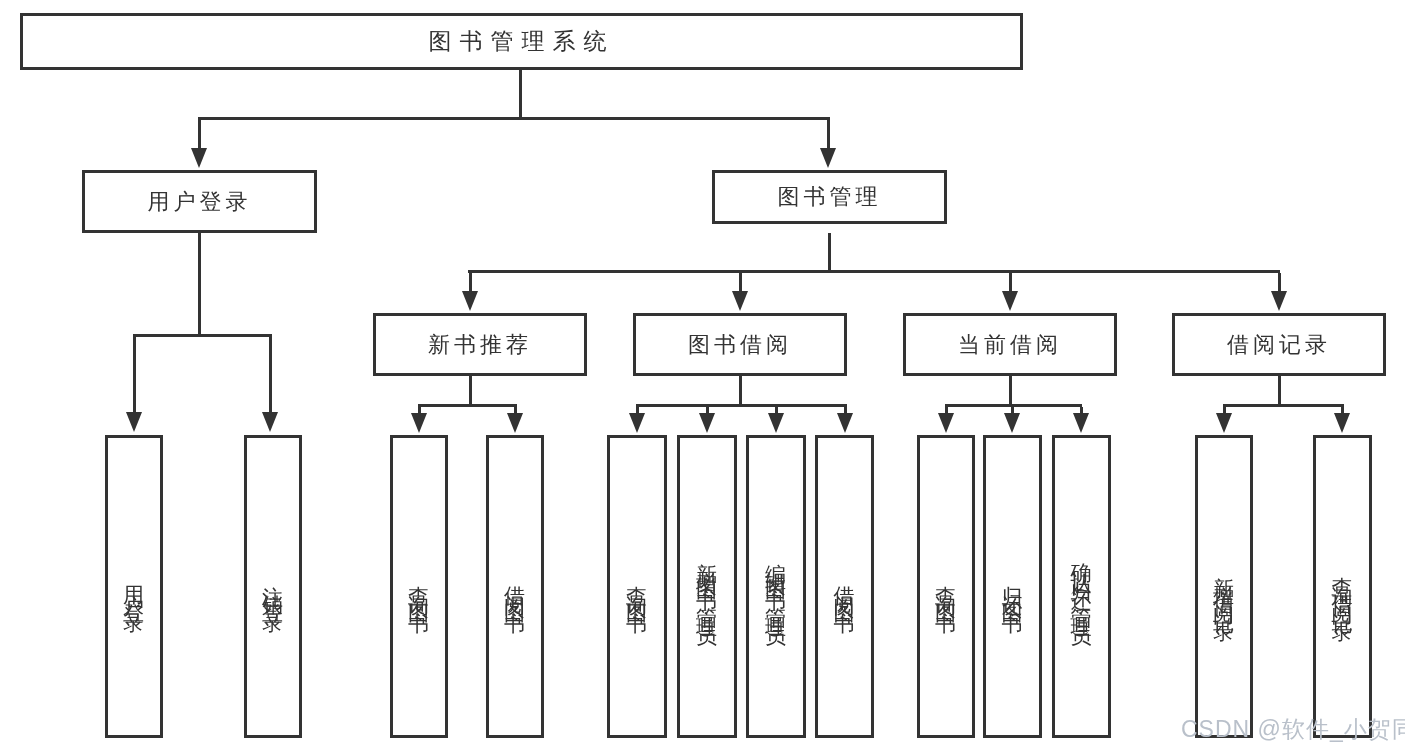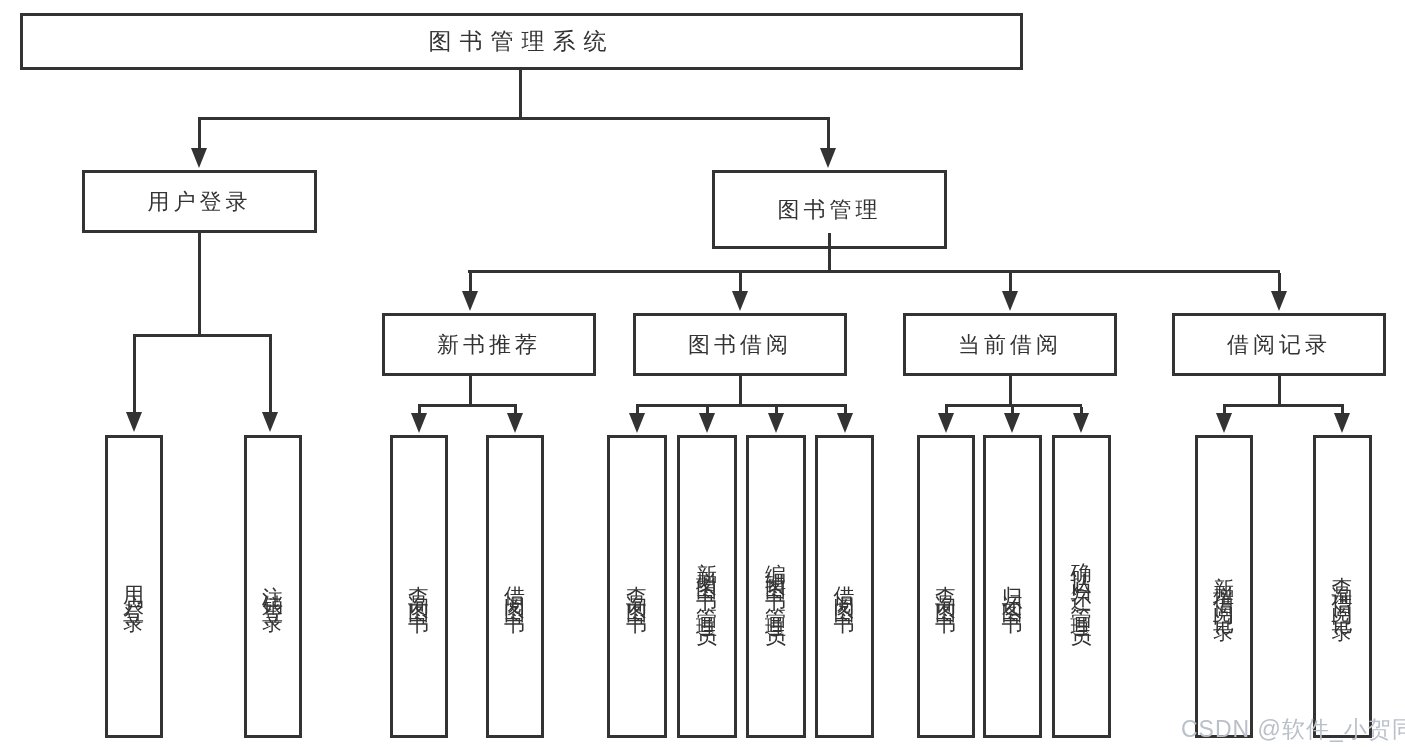--- a/index.html
+++ b/index.html
@@ -47,21 +47,21 @@
   <div class="vline" style="left:519px;top:70px;height:49px;"></div>
   <div class="hline" style="left:198px;top:117px;width:632px;"></div>
   <div class="vline" style="left:198px;top:120px;height:30px;"></div>
   <div class="arrow" style="left:191px;top:148px;"></div>
   <div class="vline" style="left:827px;top:120px;height:30px;"></div>
   <div class="arrow" style="left:820px;top:148px;"></div>
 
   <div class="node" style="left:82px;top:170px;width:235px;height:63px;">
     <span>用户登录</span>
   </div>
-  <div class="node" style="left:712px;top:170px;width:235px;height:79px;">
+  <div class="node" style="left:712px;top:170px;width:235px;height:54px;">
     <span>图书管理</span>
   </div>
 
   <div class="vline" style="left:198px;top:233px;height:104px;"></div>
   <div class="hline" style="left:133px;top:334px;width:139px;"></div>
   <div class="vline" style="left:133px;top:337px;height:75px;"></div>
   <div class="arrow" style="left:126px;top:412px;"></div>
   <div class="vline" style="left:269px;top:337px;height:75px;"></div>
   <div class="arrow" style="left:262px;top:412px;"></div>
 
@@ -69,21 +69,21 @@
   <div class="hline" style="left:468px;top:270px;width:812px;"></div>
   <div class="vline" style="left:469px;top:273px;height:18px;"></div>
   <div class="arrow" style="left:462px;top:291px;"></div>
   <div class="vline" style="left:739px;top:273px;height:18px;"></div>
   <div class="arrow" style="left:732px;top:291px;"></div>
   <div class="vline" style="left:1009px;top:273px;height:18px;"></div>
   <div class="arrow" style="left:1002px;top:291px;"></div>
   <div class="vline" style="left:1278px;top:273px;height:18px;"></div>
   <div class="arrow" style="left:1271px;top:291px;"></div>
 
-  <div class="node" style="left:382px;top:313px;width:214px;height:63px;">
+  <div class="node" style="left:373px;top:313px;width:214px;height:63px;">
     <span>新书推荐</span>
   </div>
   <div class="node" style="left:903px;top:313px;width:214px;height:63px;">
     <span>当前借阅</span>
   </div>
   <div class="node" style="left:633px;top:313px;width:214px;height:63px;">
     <span>图书借阅</span>
   </div>
   <div class="node" style="left:1172px;top:313px;width:214px;height:63px;">
     <span>借阅记录</span>

